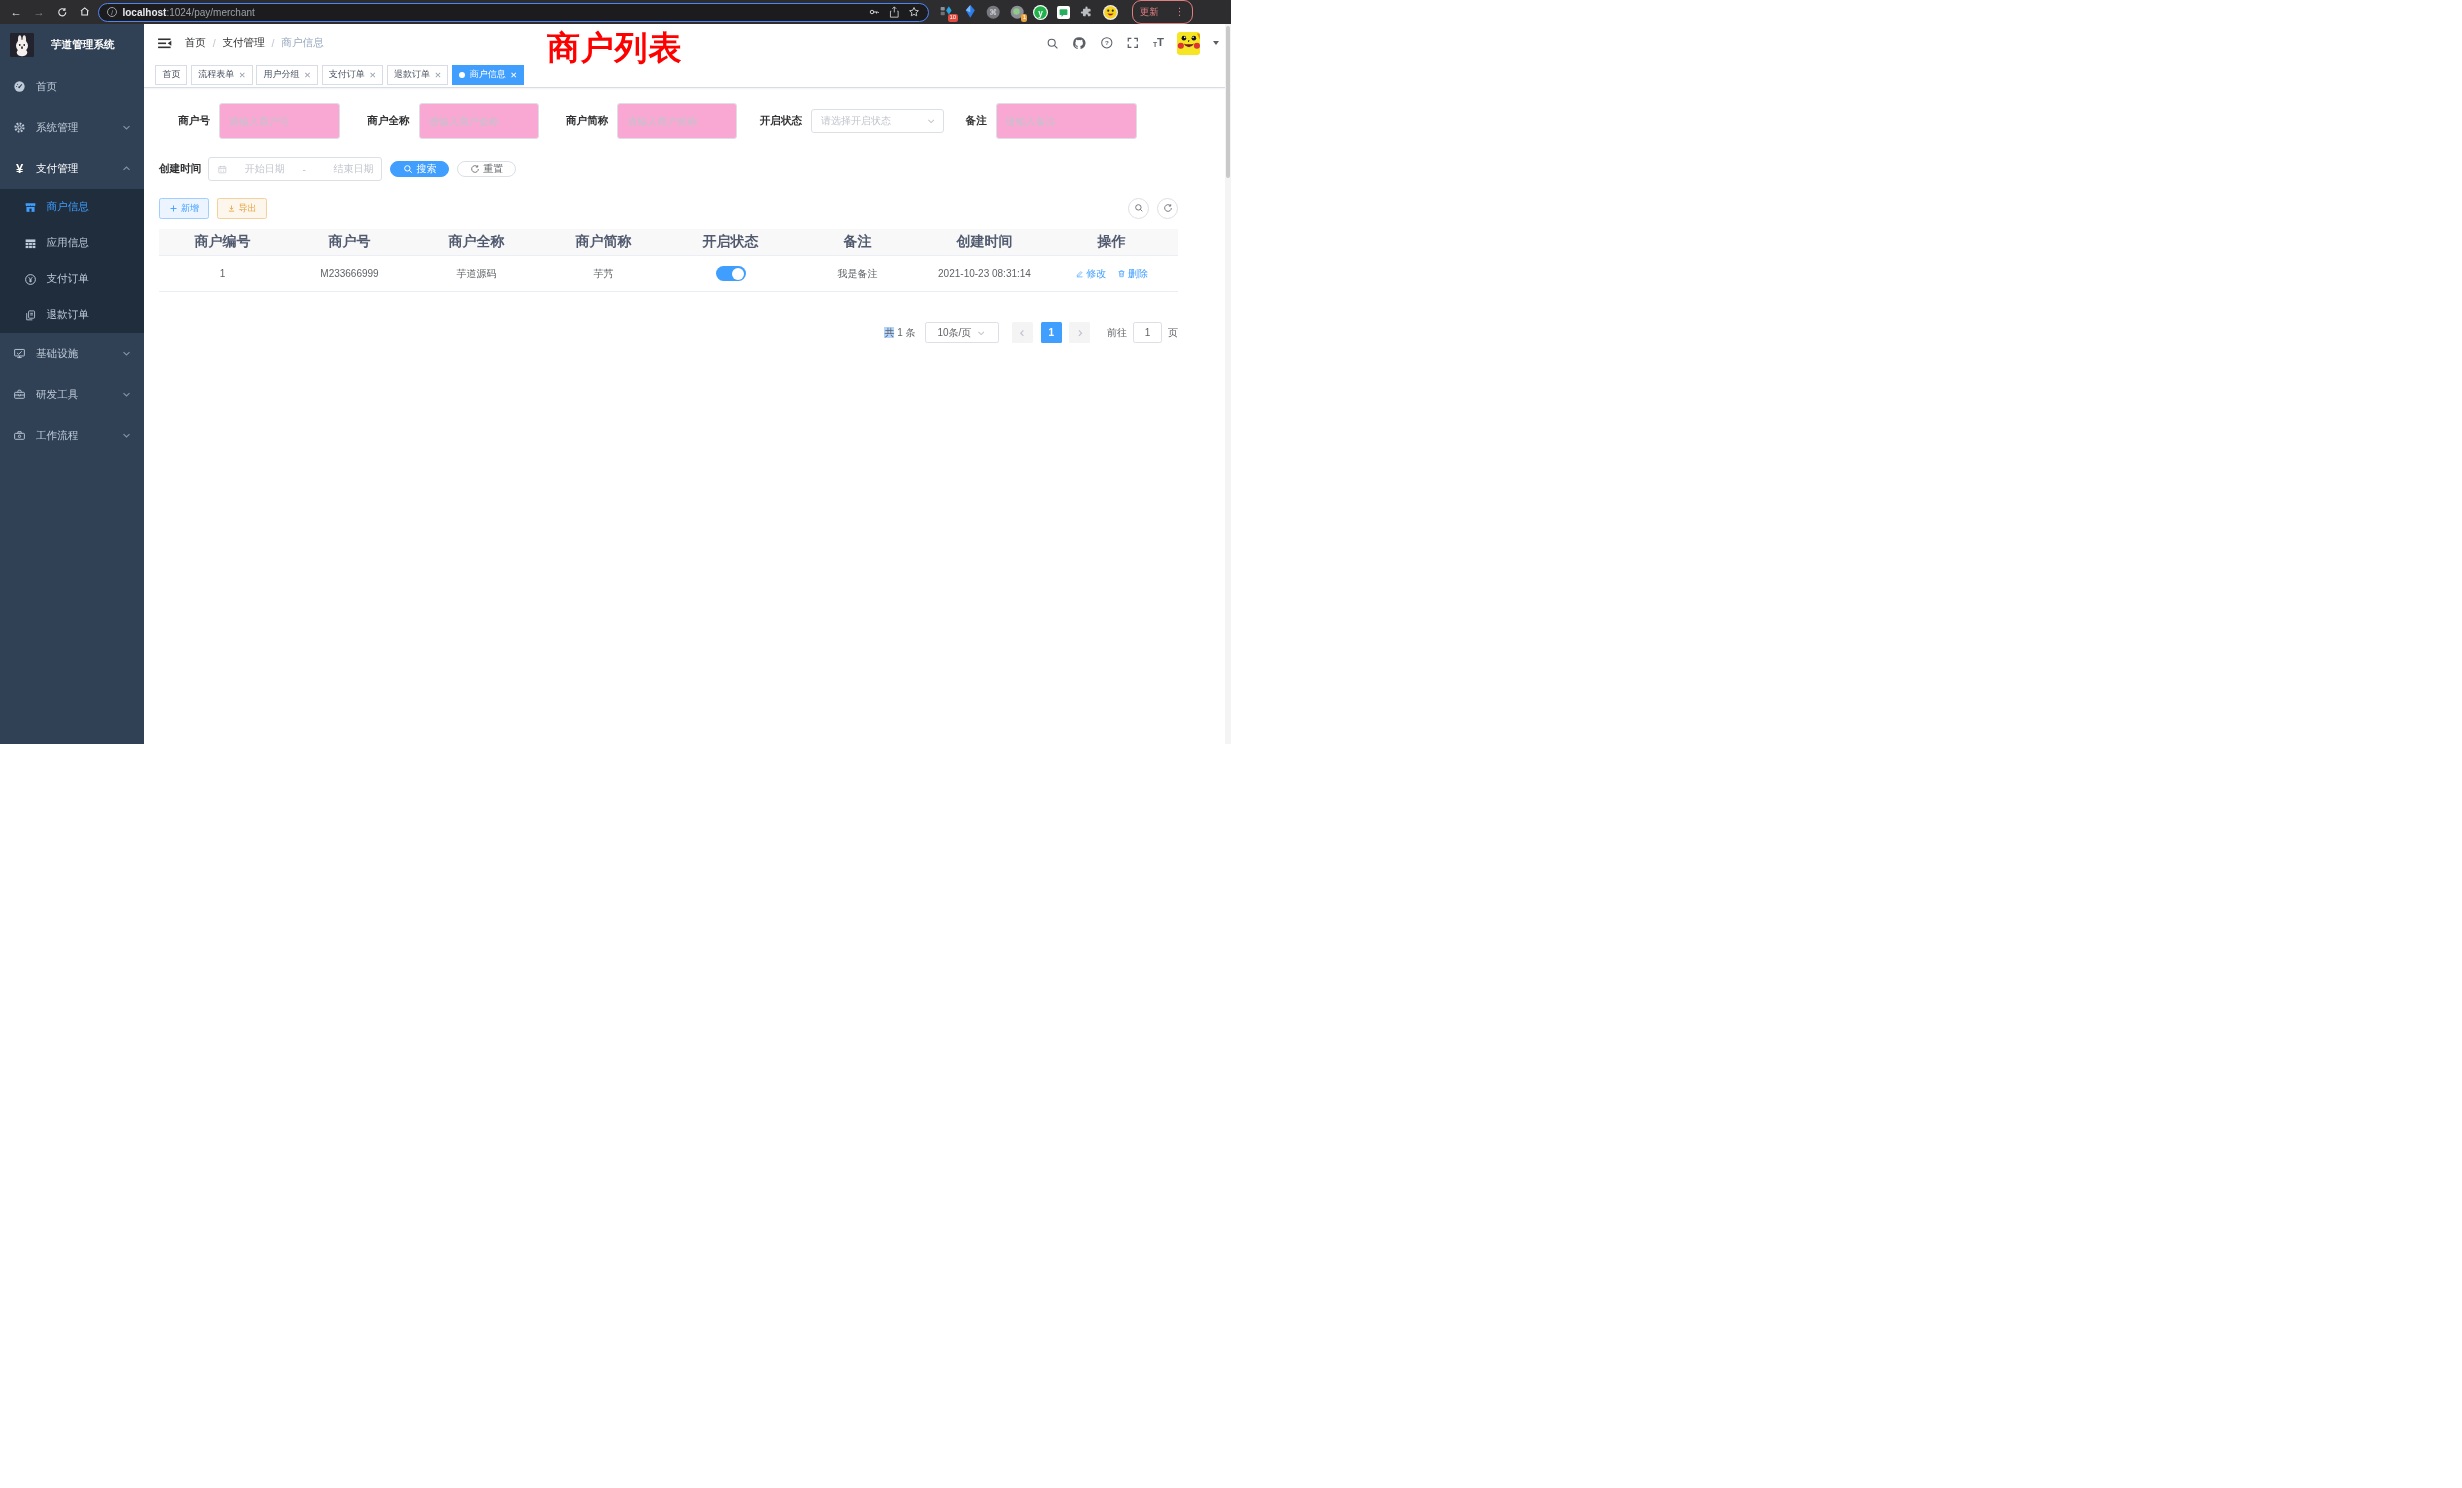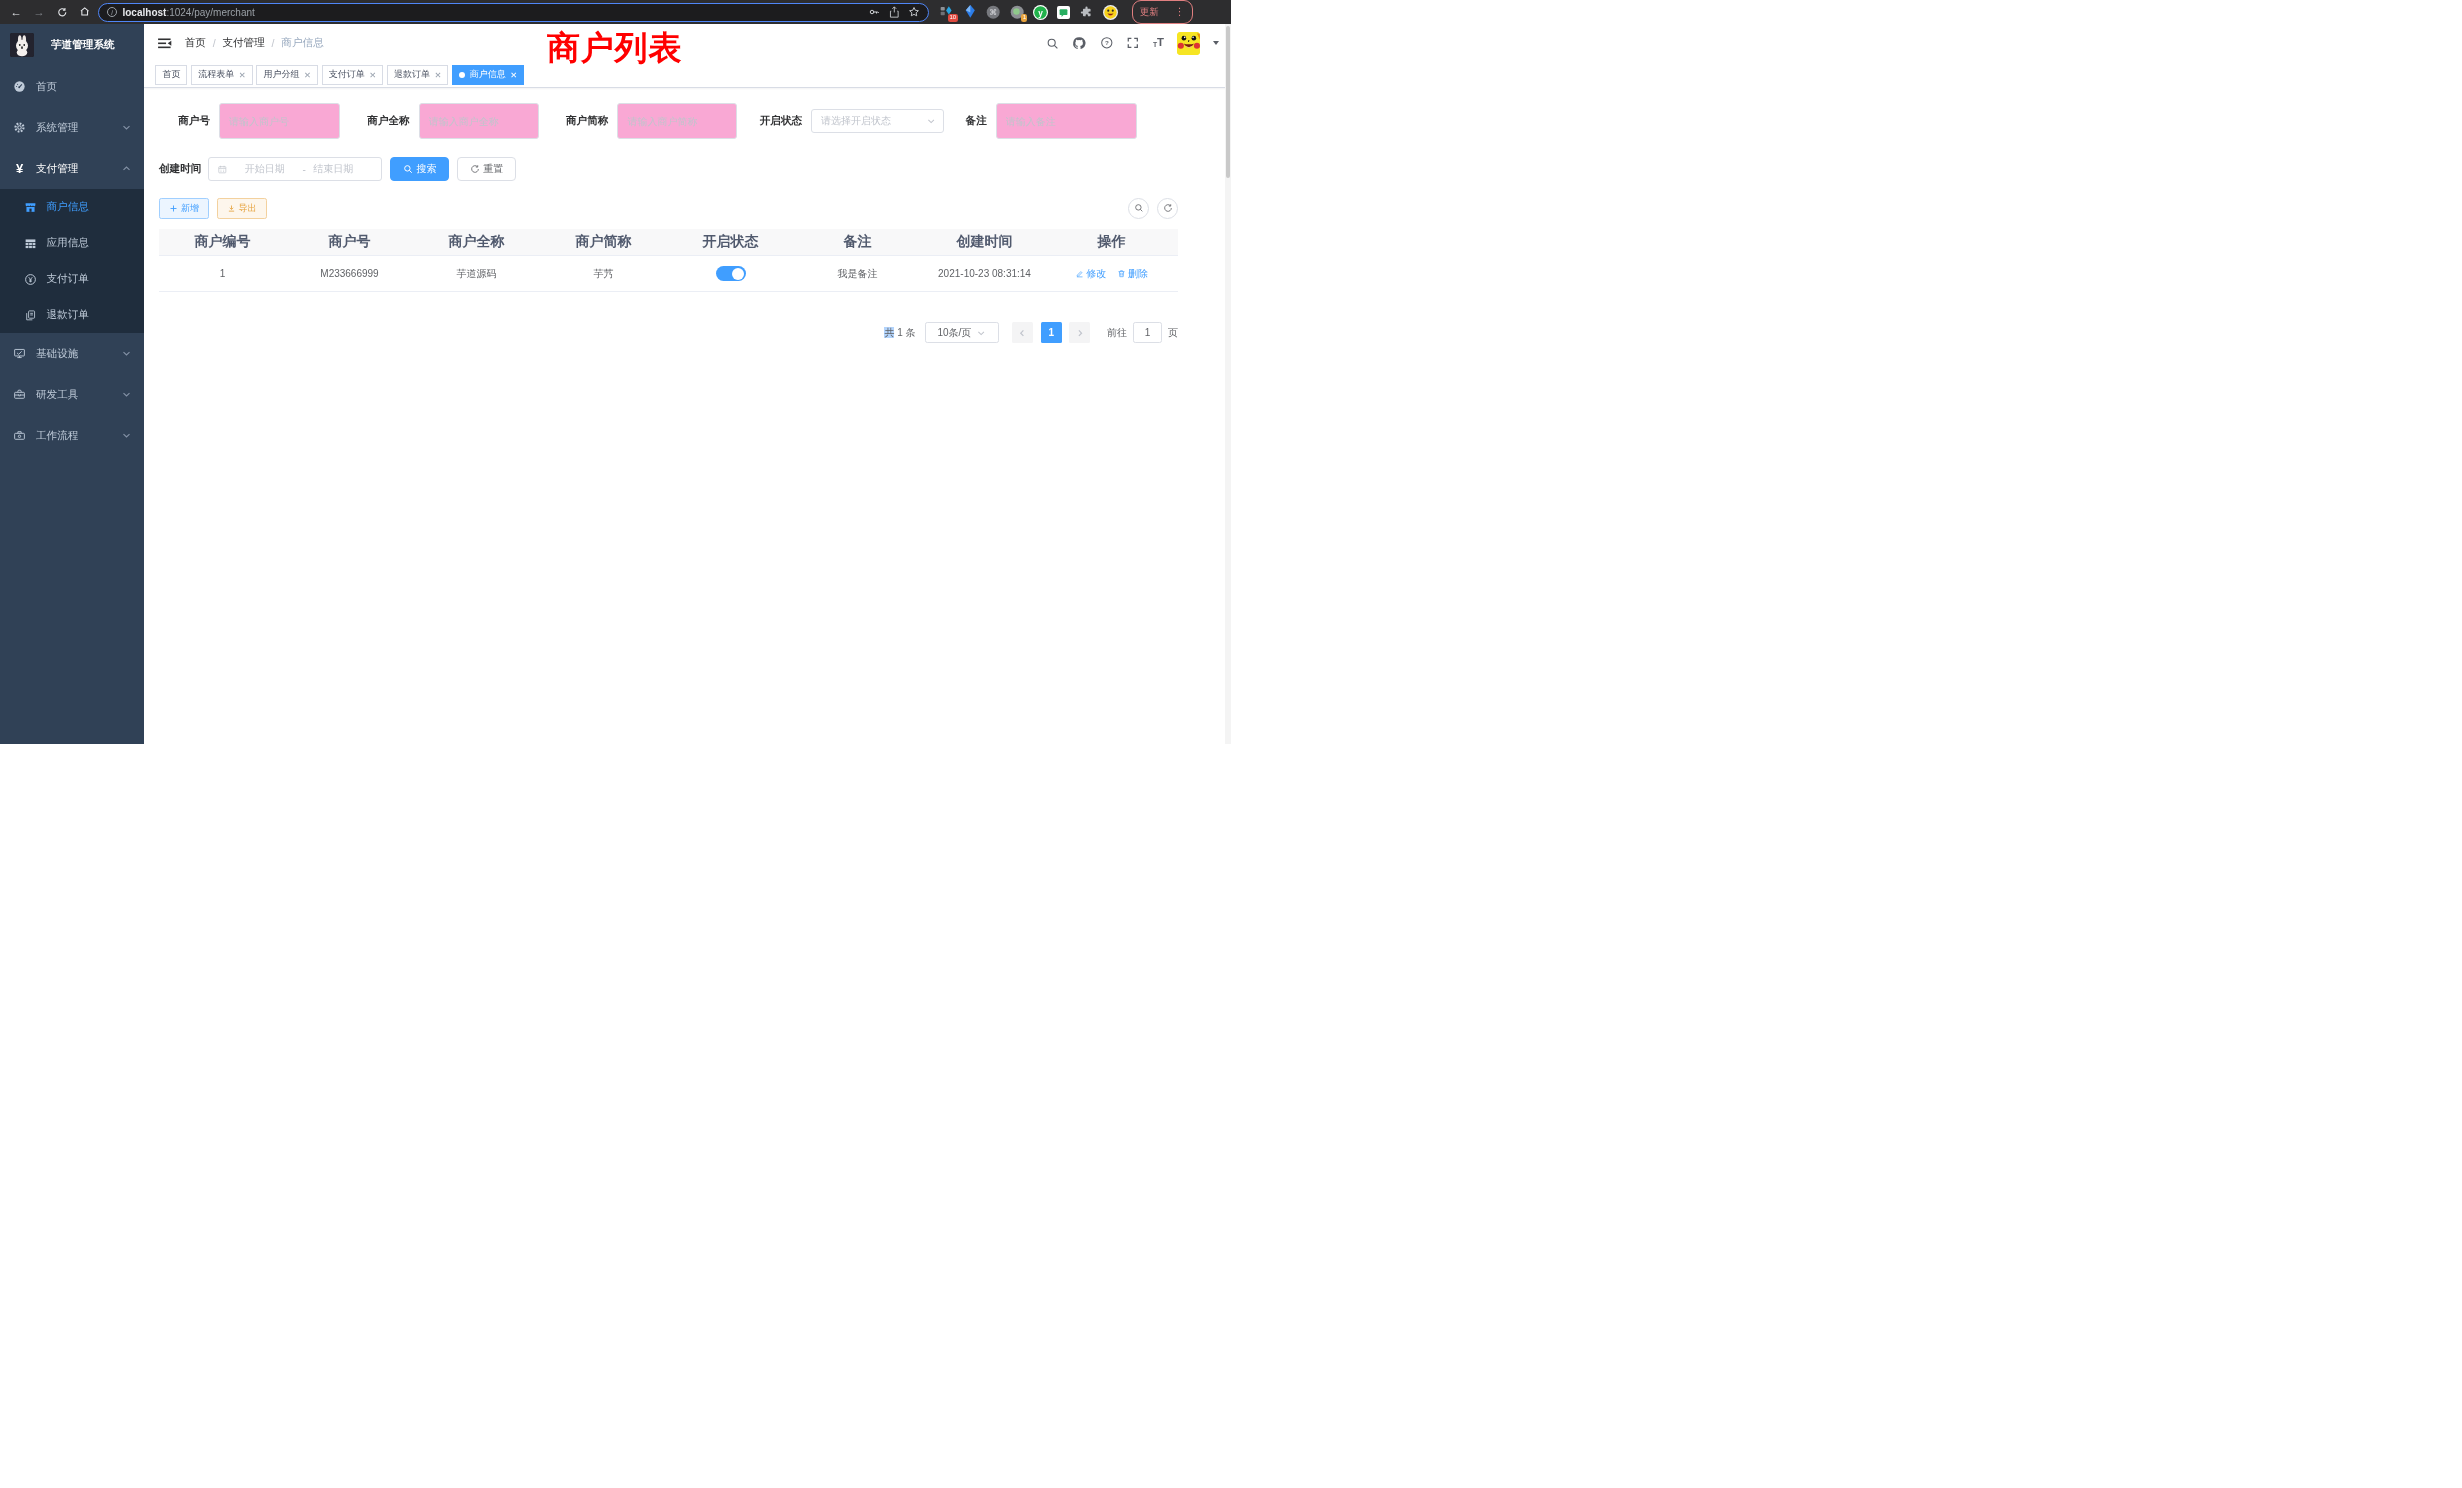--- a/index.html
+++ b/index.html
@@ -73,21 +73,21 @@
   
   .frow{display:flex;align-items:center;}
   .frow.r1{margin-bottom:18px;}
   .fitem{display:flex;align-items:center;margin-right:16.7px;}
   .flabel{font-size:10.6px;font-weight:700;color:#303133;text-align:right;padding-right:9px;white-space:nowrap;}
   .inp{height:34px;border:0.8px solid #dcdfe6;border-radius:3px;background:#f9a8d4;font-size:10px;color:#606266;padding:17px 9px;outline:none;}
   .inp::placeholder{color:#c0c4cc;}
   .sel{height:24px;border:0.8px solid #dcdfe6;border-radius:3px;background:#fff;font-size:10px;color:#c0c4cc;padding:0 7.6px 0 9px;display:flex;align-items:center;cursor:pointer;}
   .sel .ph{flex:1;}
   .daterange{height:24px;border:0.8px solid #dcdfe6;border-radius:3px;display:flex;align-items:center;padding:0 7.6px;gap:7.6px;font-size:10px;color:#c0c4cc;}
-  .btn{height:24px;border-radius:4px;font-size:10px;display:inline-flex;align-items:center;gap:3.8px;padding:0 11.4px;cursor:pointer;border:0.8px solid #dcdfe6;background:#fff;color:#606266;}
+  .btn{height:16px;border-radius:9px;font-size:10px;display:inline-flex;align-items:center;gap:3.8px;padding:0 11.4px;cursor:pointer;border:0.8px solid #dcdfe6;background:#fff;color:#606266;}
   .btn.primary{background:#409eff;border-color:#409eff;color:#fff;}
 
   
   .toolbar{display:flex;align-items:center;margin-top:16.7px;}
   .mini{height:21px;font-size:9px;padding:0 9px;border-radius:2.3px;display:inline-flex;align-items:center;gap:3px;cursor:pointer;text-align:center;}
   .mini.add{background:#ecf5ff;border:0.8px solid #a0cfff;color:#409eff;margin-right:7.6px;}
   .mini.exp{background:#fdf6ec;border:0.8px solid #f3d19e;color:#e6a23c;}
   .circ{width:21px;height:21px;border-radius:50%;border:0.8px solid #dcdfe6;background:#fff;color:#606266;display:flex;align-items:center;justify-content:center;cursor:pointer;}
   .tools-right{margin-left:auto;display:flex;gap:7.6px;}
 
@@ -490,21 +490,21 @@
           <div class="fitem" style="margin-right:8.3px;">
             <span class="flabel" style="width:49px;padding-right:9px;">创建时间</span>
             <div class="daterange" style="width:174px;">
               <svg width="10.6" height="10.6" viewBox="0 0 24 24" fill="none" stroke="#c0c4cc" stroke-width="1.6">
                   <rect x="4" y="6" width="16" height="14" rx="1.5"></rect>
                   <path d="M8 4v4M16 4v4M4 10h16"></path>
                   <path d="M8 14h2M14 14h2M8 17h2M14 17h2"></path>
                 </svg>
               <span style="flex:1;text-align:center;">开始日期</span>
               <span>-</span>
-              <span style="flex:1;text-align:left;">结束日期</span>
+              <span style="flex:1;text-align:right;">结束日期</span>
             </div>
           </div>
           <div class="btn primary">
             <svg width="10" height="10" viewBox="0 0 24 24" fill="none" stroke="currentColor" stroke-width="2.4">
                 <circle cx="10.5" cy="10.5" r="6.5"></circle>
                 <line x1="15.3" y1="15.3" x2="21" y2="21"></line>
               </svg>
             <span>搜索</span>
           </div>
           <div class="btn" style="margin-left:8.3px;">

